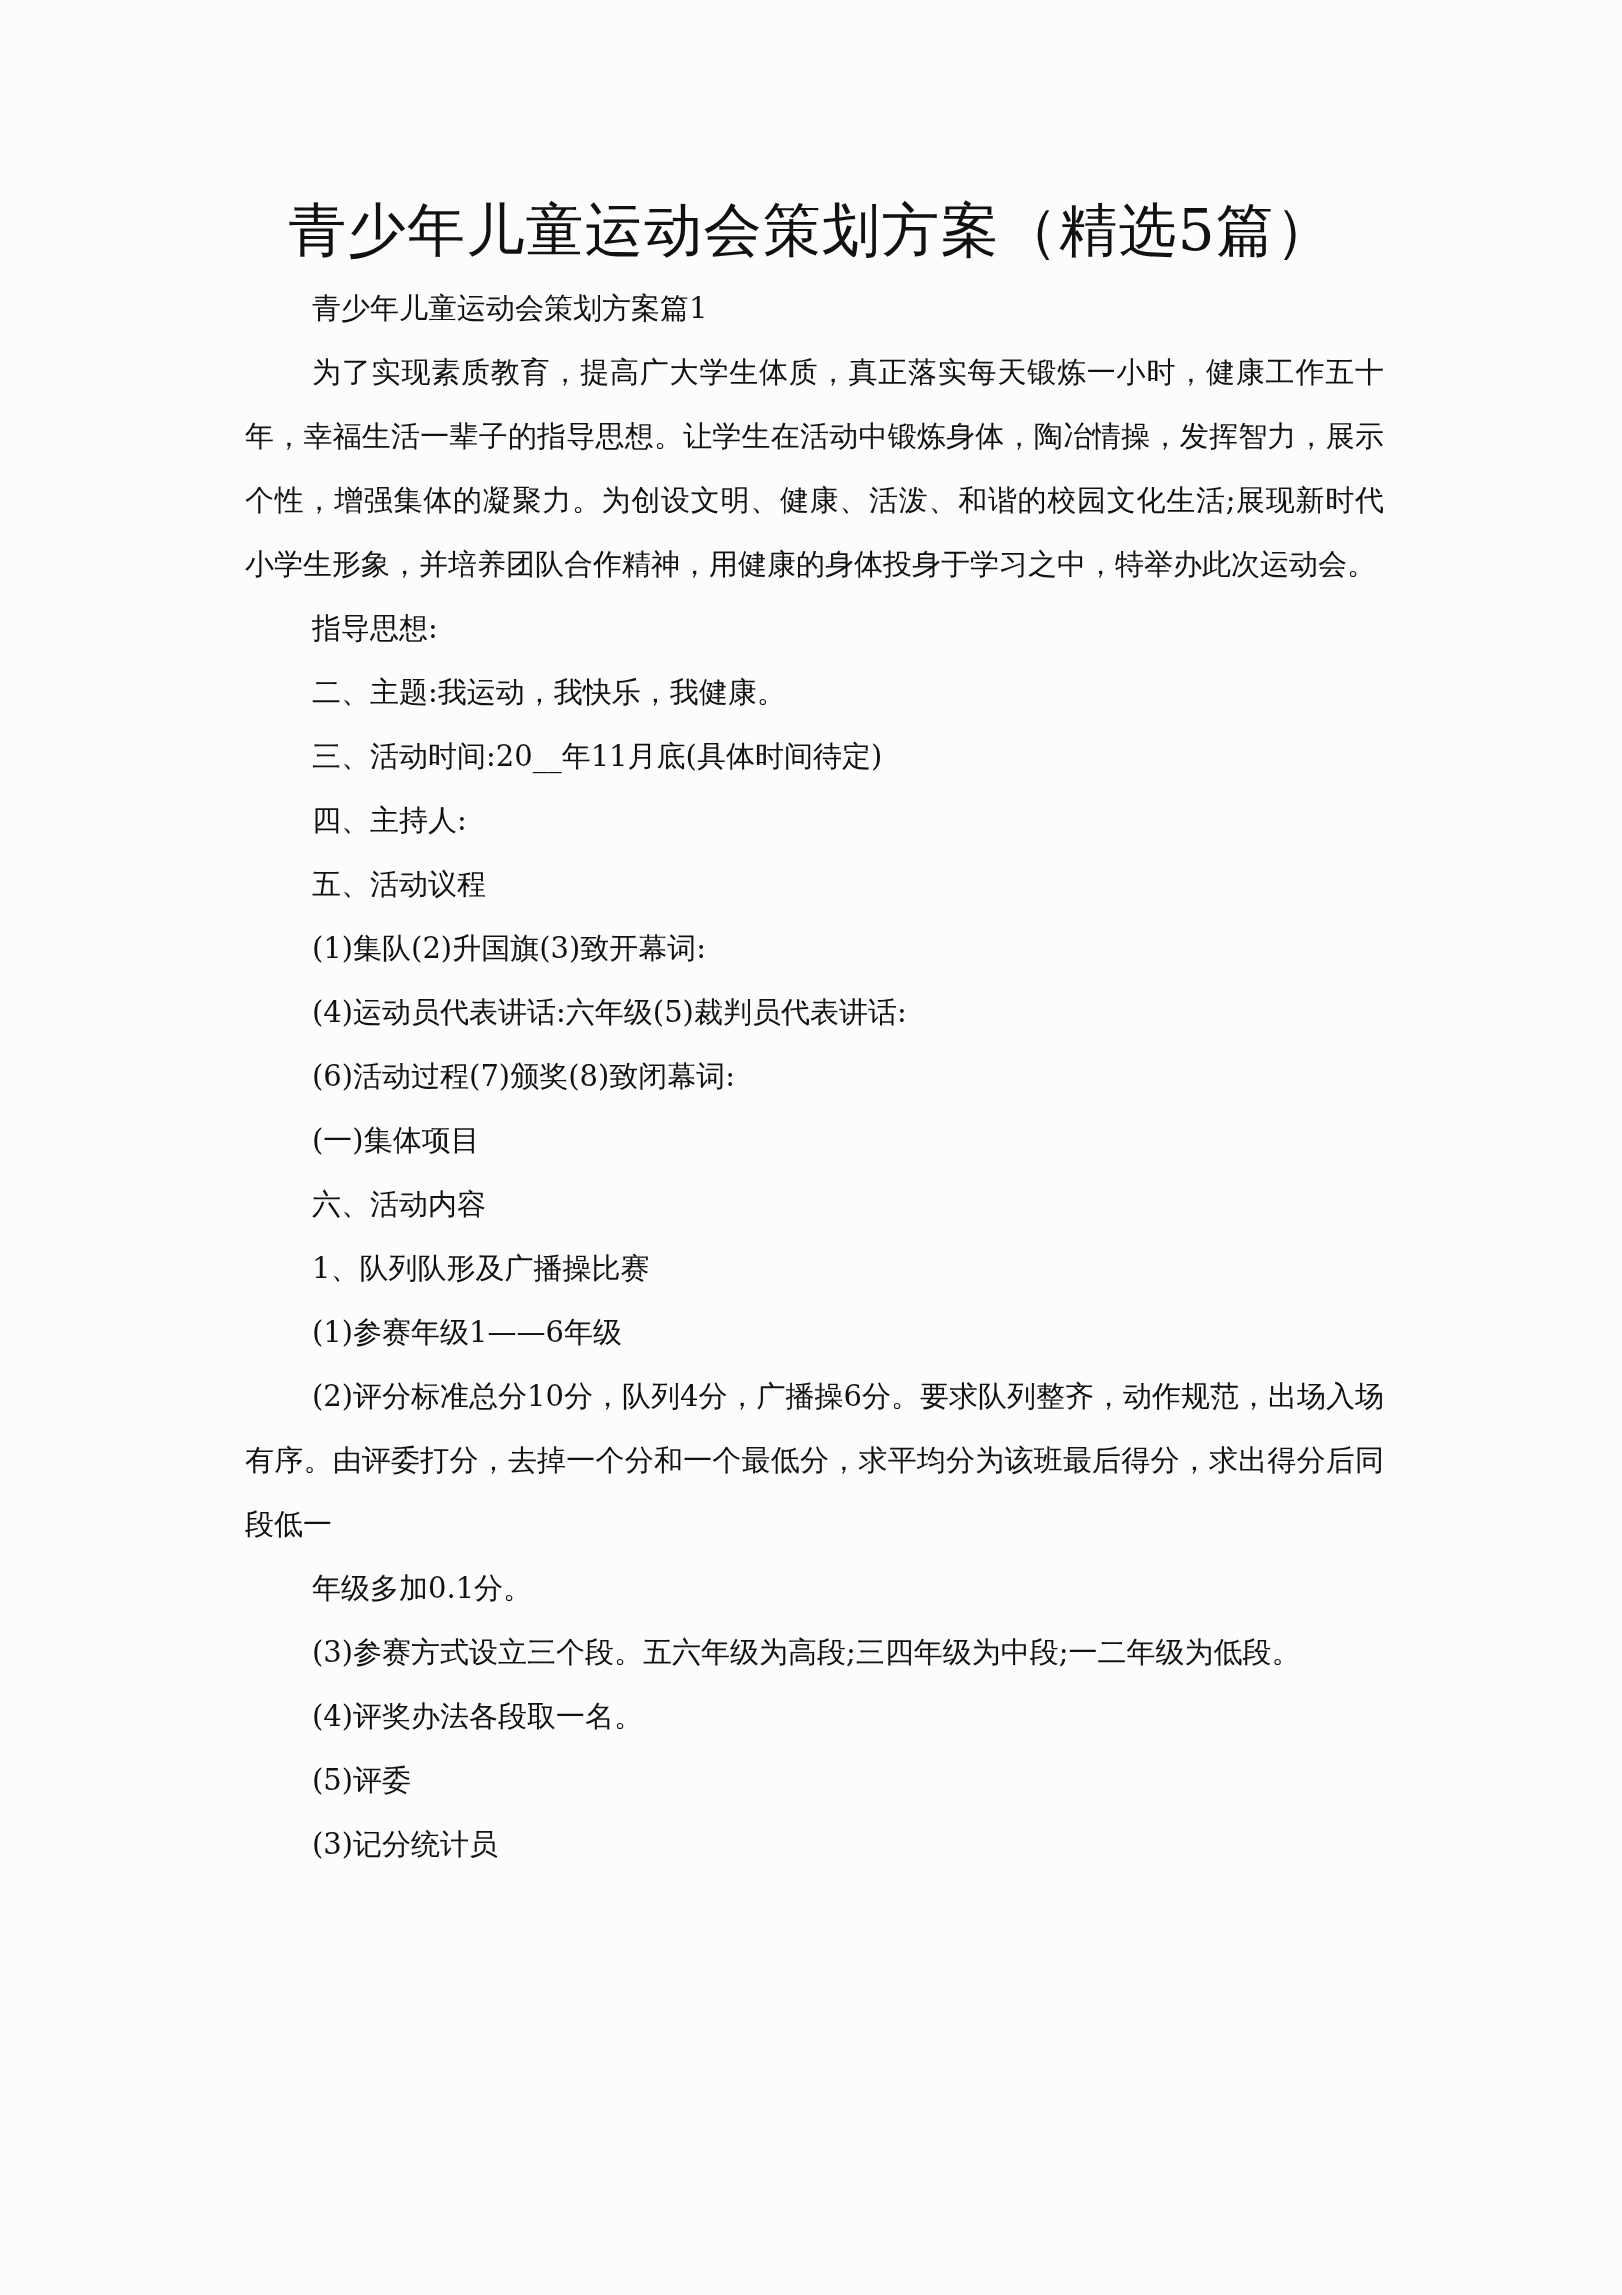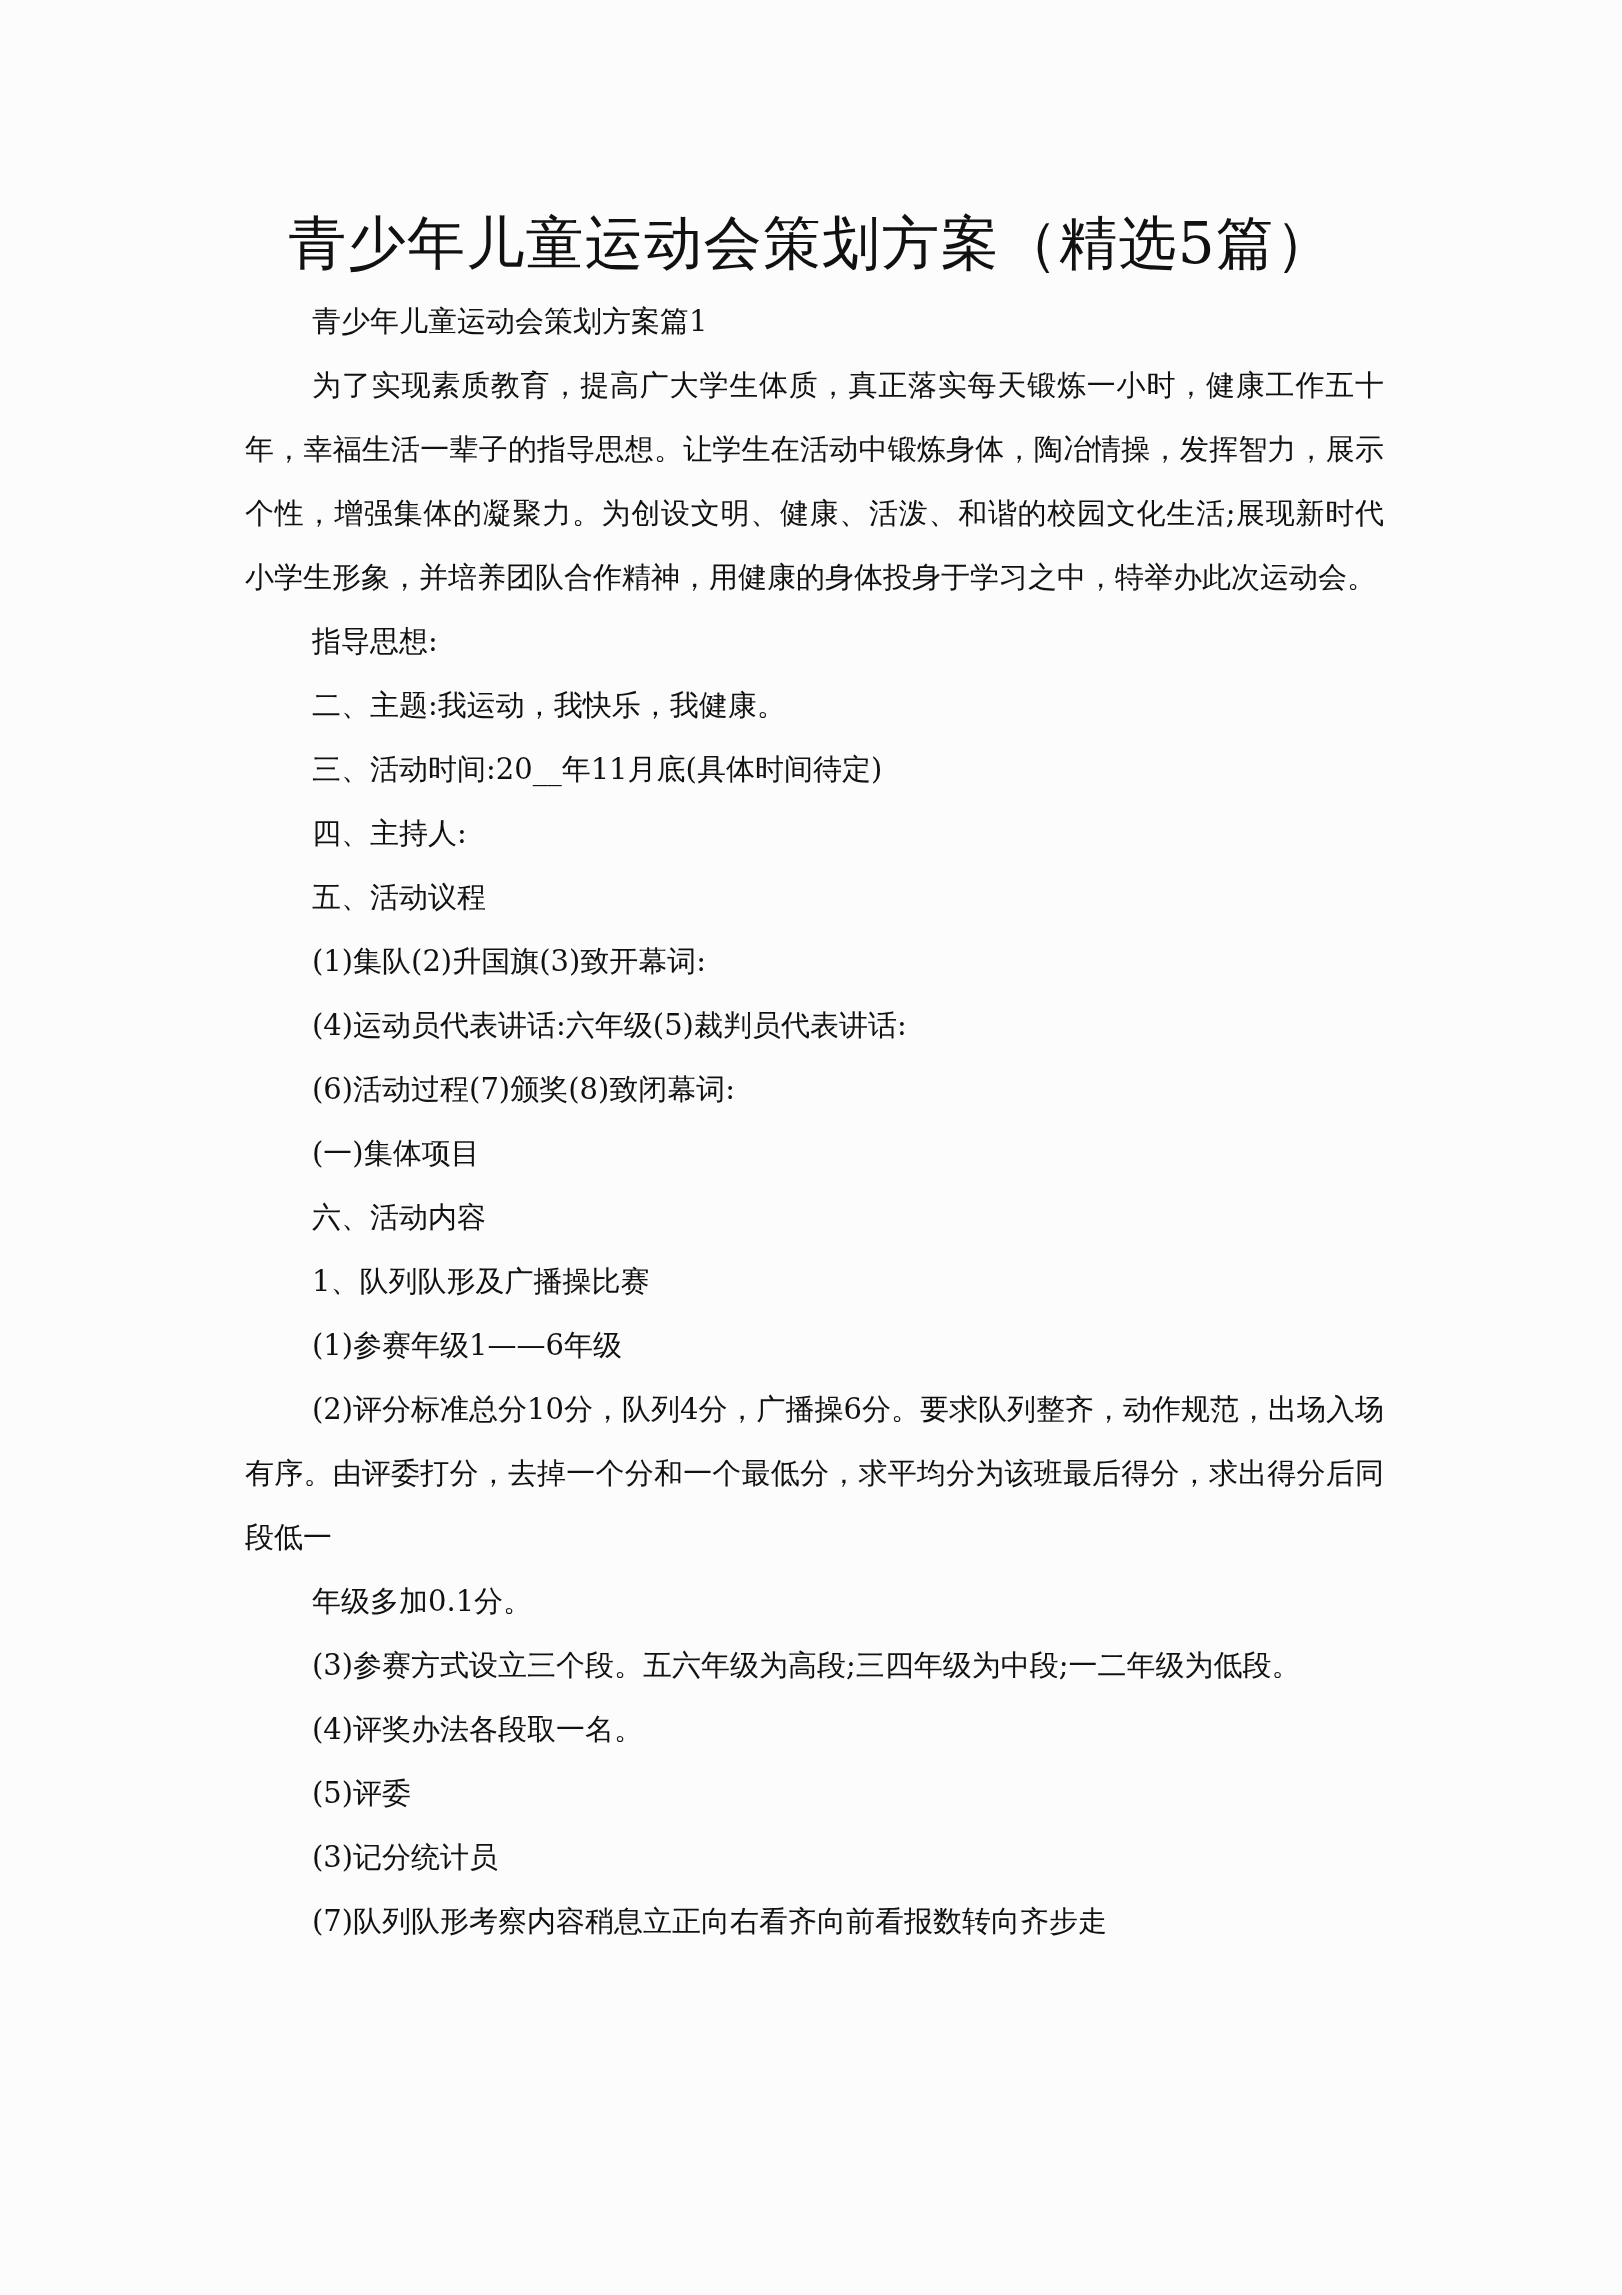--- a/index.html
+++ b/index.html
@@ -14,21 +14,20 @@
       overflow: hidden;
       color: #111;
       font-family: "DejaVu Serif", "Liberation Serif", serif;
     }
     .page {
       position: absolute;
       left: 0; top: 0;
       width: 1623px;
       height: 1970px;
       background: #fcfcfc;
-      margin-top: 13px;
     }
     .doc-title {
       position: absolute;
       left: 0;
       width: 1623px;
       top: 191px;
       text-align: center;
       font-size: 58px;
       line-height: 79px;
       letter-spacing: 1.3px;
@@ -74,16 +73,15 @@
     <p class="p indent">(一)集体项目</p>
     <p class="p indent">六、活动内容</p>
     <p class="p indent">1、队列队形及广播操比赛</p>
     <p class="p indent">(1)参赛年级1——6年级</p>
     <p class="p indent">(2)评分标准总分10分，队列4分，广播操6分。要求队列整齐，动作规范，出场入场有序。由评委打分，去掉一个分和一个最低分，求平均分为该班最后得分，求出得分后同段低一</p>
     <p class="p indent">年级多加0.1分。</p>
     <p class="p indent">(3)参赛方式设立三个段。五六年级为高段;三四年级为中段;一二年级为低段。</p>
     <p class="p indent">(4)评奖办法各段取一名。</p>
     <p class="p indent">(5)评委</p>
     <p class="p indent">(3)记分统计员</p>
-    <p class="p indent">(7)队列队形考察内容稍息立正向右看齐向前看报数转向齐步走</p>
   </div>
 </div>
 
 
 </body></html>

